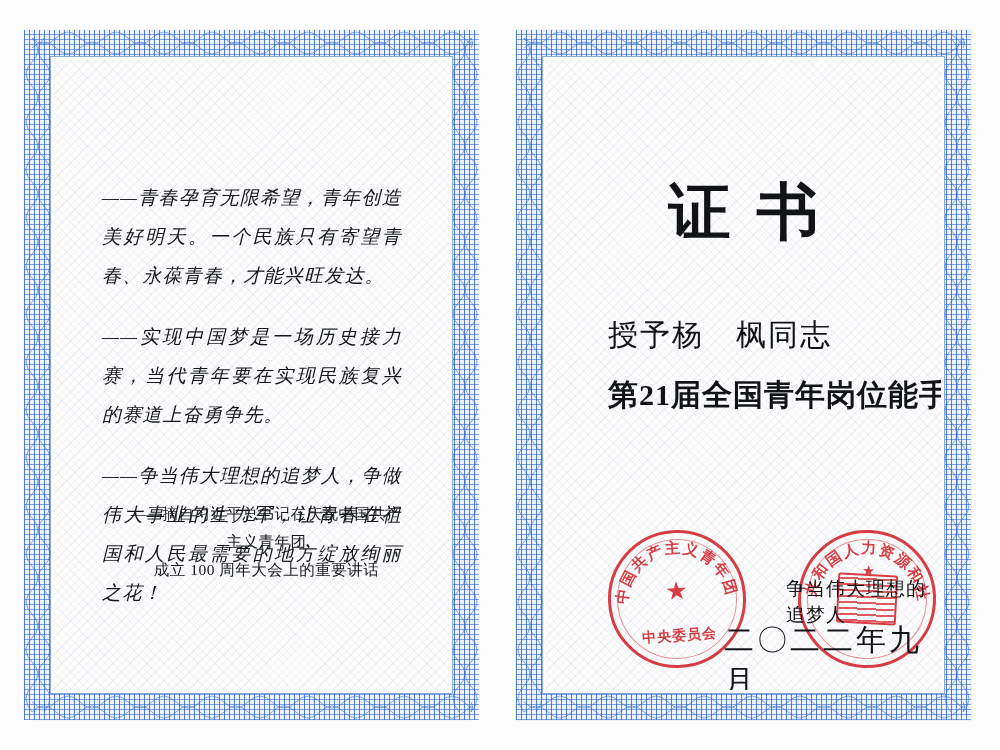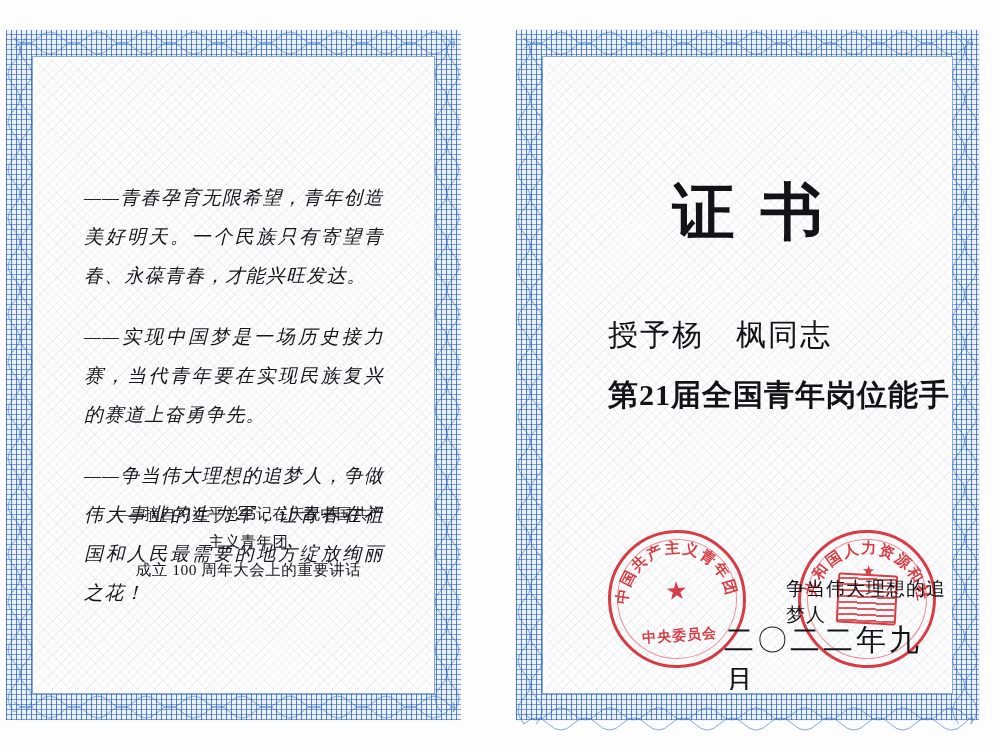--- a/index.html
+++ b/index.html
@@ -22,22 +22,22 @@
 
   
   .panel {
     position: absolute;
     top: 30px;
     width: 455px;
     height: 690px;
     background: #f7f8fa;
     box-shadow: 0 0 1px rgba(0,0,0,0.25);
   }
-  .panel.left  { left: 6px; border-radius: 12px; }
-  .panel.right { left: 516px; padding-left: 8px; }
+  .panel.left  { left: 24px; border-radius: 12px; }
+  .panel.right { left: 516px; }
 
   
   .border-frame {
     position: absolute;
     inset: 0;
     background:
       repeating-linear-gradient(90deg,
         rgba(30,90,200,0.75) 0px, rgba(30,90,200,0.75) 1px,
         rgba(255,255,255,0) 1px, rgba(255,255,255,0) 5px),
       repeating-linear-gradient(0deg,

